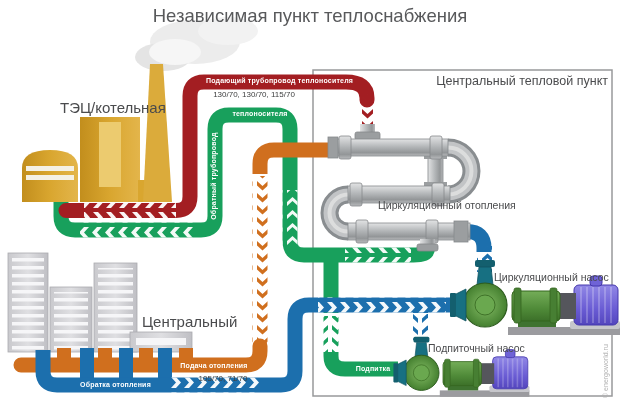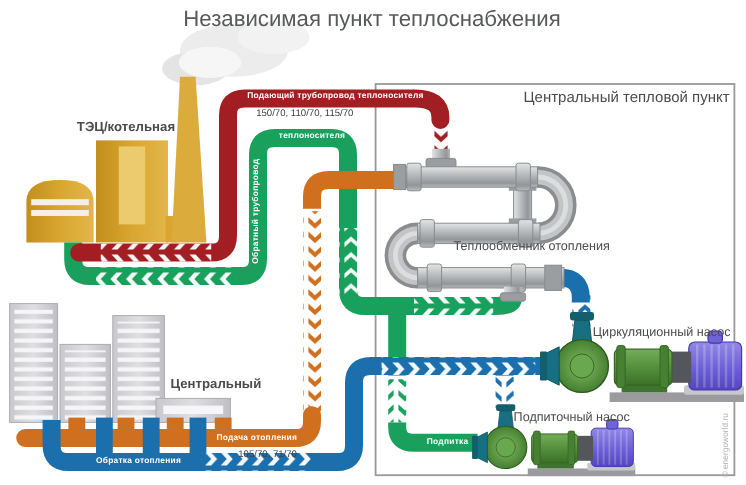--- a/index.html
+++ b/index.html
@@ -6,21 +6,21 @@
   #stage{position:relative;width:622px;height:404px;background:#fff;overflow:hidden;
          font-family:"Liberation Sans", sans-serif;}
   #stage svg{position:absolute;left:0;top:0;}
   .lbl{position:absolute;white-space:nowrap;color:#4a4b4d;line-height:1.1;}
   .lbl.center{text-align:center;}
   .lbl.right{text-align:right;}
   .w{color:#ffffff;font-weight:bold;}
   .rot{transform:rotate(-90deg);transform-origin:0 0;}
   #title{font-size:18.5px;color:#58595b;}
   #substation-label{font-size:12.5px;}
-  .big{font-size:11px;font-weight:bold;}
+  .big{font-size:15px;}
   .mid{font-size:10.5px;}
   .pipe-t{font-size:7px;letter-spacing:.2px;}
   .temps{font-size:8px;color:#3f4041;}
   #watermark{font-size:7px;color:#b0b0b0;}
 </style>
 </head>
 <body>
 
 <div id="stage">
 <svg width="622" height="404" viewBox="0 0 622 404">
@@ -209,29 +209,29 @@
 </svg>
 
   <div id="title" class="lbl center" style="left:110px;top:6px;width:400px;">Независимая пункт теплоснабжения</div>
 
   <div class="lbl big center" style="left:60px;top:100px;width:90px;">ТЭЦ/котельная</div>
 
   <div class="lbl big" style="left:142px;top:314px;">Центральный</div>
 
   <div id="substation-label" class="lbl right" style="left:430px;top:75px;width:178px;">Центральный тепловой пункт</div>
 
-  <div class="lbl mid" style="left:378px;top:200px;">Теплообменник отопления</div>
+  <div class="lbl mid" style="left:378px;top:200px;">Циркуляционный отопления</div>
 
   <div class="lbl mid" style="left:428px;top:343px;">Подпиточный насос</div>
 
   <div class="lbl mid" style="left:494px;top:272px;">Циркуляционный насос</div>
 
   <div class="lbl pipe-t w center" style="left:206px;top:77px;width:140px;">Подающий трубопровод теплоносителя</div>
 
-  <div class="lbl temps center" style="left:208px;top:91px;width:92px;">150/70, 110/70, 115/70</div>
+  <div class="lbl temps center" style="left:208px;top:91px;width:92px;">130/70, 130/70, 115/70</div>
 
   <div class="lbl pipe-t w center" style="left:222px;top:110px;width:76px;">теплоносителя</div>
 
   <div class="lbl pipe-t w rot center" style="left:210px;top:225px;width:98px;">Обратный трубопровод</div>
 
   <div class="lbl pipe-t w center" style="left:180px;top:362px;width:68px;">Подача отопления</div>
 
   <div class="lbl temps center" style="left:194px;top:375px;width:58px;">105/70, 71/70</div>
 
   <div class="lbl pipe-t w center" style="left:80px;top:381px;width:70px;">Обратка отопления</div>

